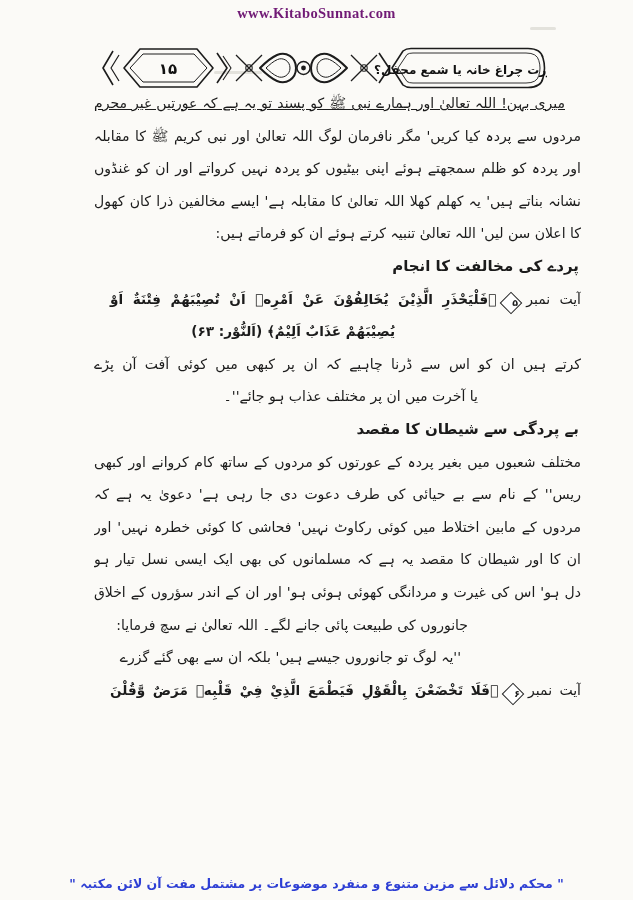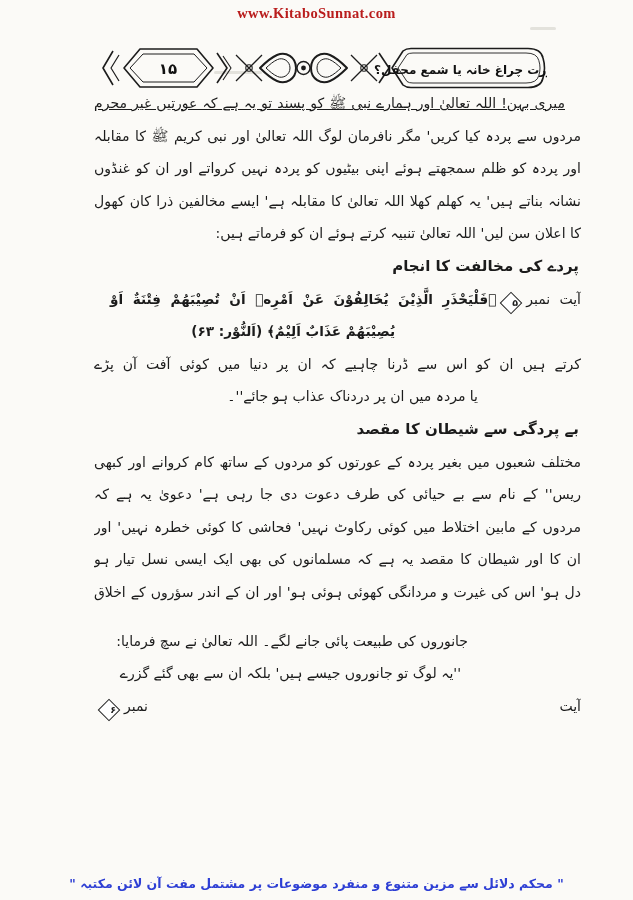--- a/index.html
+++ b/index.html
@@ -1,30 +1,30 @@
 <!DOCTYPE html>
 <html lang="ur"><head>
 <meta charset="utf-8">
 <style>
   html,body{margin:0;padding:0;}
   body{width:633px;height:900px;background:#ffffff;}
   .page{position:relative;width:633px;height:900px;background:#fbfaf7;overflow:hidden;
         font-family:"DejaVu Sans",sans-serif;color:#1b1b1b;}
   .url{position:absolute;top:5px;left:0;right:0;text-align:center;
        font-family:"Liberation Serif",serif;font-weight:bold;font-size:14.5px;
-       color:#b91c1c;letter-spacing:.4px;}
+       color:#701a75;letter-spacing:.4px;}
   .smudge{position:absolute;background:#cfcdc7;opacity:.55;border-radius:2px;}
   .band{position:absolute;top:42px;left:100px;width:447px;height:52px;}
   .text{position:absolute;top:87px;right:52px;left:94px;direction:rtl;
         font-size:14px;line-height:32.6px;}
   .line{height:32.6px;overflow:hidden;text-align:right;white-space:normal;}
   .j{text-align:justify;text-align-last:justify;}
   .ind{padding-right:16px;text-decoration:underline;}
   .pr103{padding-right:103px;}
-  .pr113{padding-right:113px;margin-top:16px;}
+  .pr113{padding-right:113px;}
   .pr120{padding-right:120px;}
   .pr123{padding-right:123px;}
   .pr186{padding-right:186px;}
   .h{font-weight:bold;font-size:15px;text-decoration:underline;}
   .hu{display:inline-block;border-bottom:1.7px solid #222;padding:0 2px 2px 10px;}
   .qv{font-weight:bold;font-size:13.6px;margin-left:16px;}
   .vnum{display:inline-block;width:14px;height:14px;border:1.3px solid #222;
         transform:rotate(45deg);margin:0 7px;vertical-align:-2px;background:#fff;}
   .vnum i{display:block;transform:rotate(-45deg);font-style:normal;font-size:9.5px;
         line-height:14px;text-align:center;font-weight:bold;}
@@ -76,36 +76,36 @@
 
     <div class="line h"><span class="hu">پردے کی مخالفت کا انجام</span></div>
 
     <div class="line j">
       <span>آیت نمبر</span><span class="vnum"><i>۵</i></span><span class="qv">﴿فَلْيَحْذَرِ الَّذِيْنَ يُخَالِفُوْنَ عَنْ اَمْرِهٖ اَنْ تُصِيْبَهُمْ فِتْنَةٌ اَوْ</span>
     </div>
     <div class="line pr186">
       <span class="qv">يُصِيْبَهُمْ عَذَابٌ اَلِيْمٌ﴾ (اَلنُّوْر: ۶۳)</span>
     </div>
 
-    <div class="line j">کرتے ہیں ان کو اس سے ڈرنا چاہیے کہ ان پر دنیا میں کوئی آفت آن پڑے</div>
-    <div class="line pr103">یا مردہ میں ان پر دردناک عذاب ہو جائے''۔</div>
+    <div class="line j">کرتے ہیں ان کو اس سے ڈرنا چاہیے کہ ان پر کبھی میں کوئی آفت آن پڑے</div>
+    <div class="line pr103">یا آخرت میں ان پر مختلف عذاب ہو جائے''۔</div>
 
     <div class="line h"><span class="hu">بے پردگی سے شیطان کا مقصد</span></div>
 
     <div class="line j">مختلف شعبوں میں بغیر پردہ کے عورتوں کو مردوں کے ساتھ کام کروانے اور کبھی ''میراتھن</div>
     <div class="line j">ریس'' کے نام سے بے حیائی کی طرف دعوت دی جا رہی ہے' دعویٰ یہ ہے کہ عورتوں اور</div>
     <div class="line j">مردوں کے مابین اختلاط میں کوئی رکاوٹ نہیں' فحاشی کا کوئی خطرہ نہیں' اور اس کے پیچھے</div>
     <div class="line j">ان کا اور شیطان کا مقصد یہ ہے کہ مسلمانوں کی بھی ایک ایسی نسل تیار ہو جائے' جو مردہ</div>
     <div class="line j">دل ہو' اس کی غیرت و مردانگی کھوئی ہوئی ہو' اور ان کے اندر سؤروں کے اخلاق اور</div>
     <div class="line pr113">جانوروں کی طبیعت پائی جانے لگے۔ اللہ تعالیٰ نے سچ فرمایا:</div>
 
     <div class="line pr120">''یہ لوگ تو جانوروں جیسے ہیں' بلکہ ان سے بھی گئے گزرے ہیں''۔</div>
 
 
     <div class="line j">
-      <span>آیت نمبر</span><span class="vnum"><i>۶</i></span>
+      <span>آیت نمبر</span><span class="vnum"><i>۶</i></span><span class="qv">﴿فَلَا تَخْضَعْنَ بِالْقَوْلِ فَيَطْمَعَ الَّذِيْ فِيْ قَلْبِهٖ مَرَضٌ وَّقُلْنَ</span>
     </div>
 
   </div>
 
   <div class="footer">" محکم دلائل سے مزین متنوع و منفرد موضوعات پر مشتمل مفت آن لائن مکتبہ "</div>
 
 </div>
 
 </body></html>

